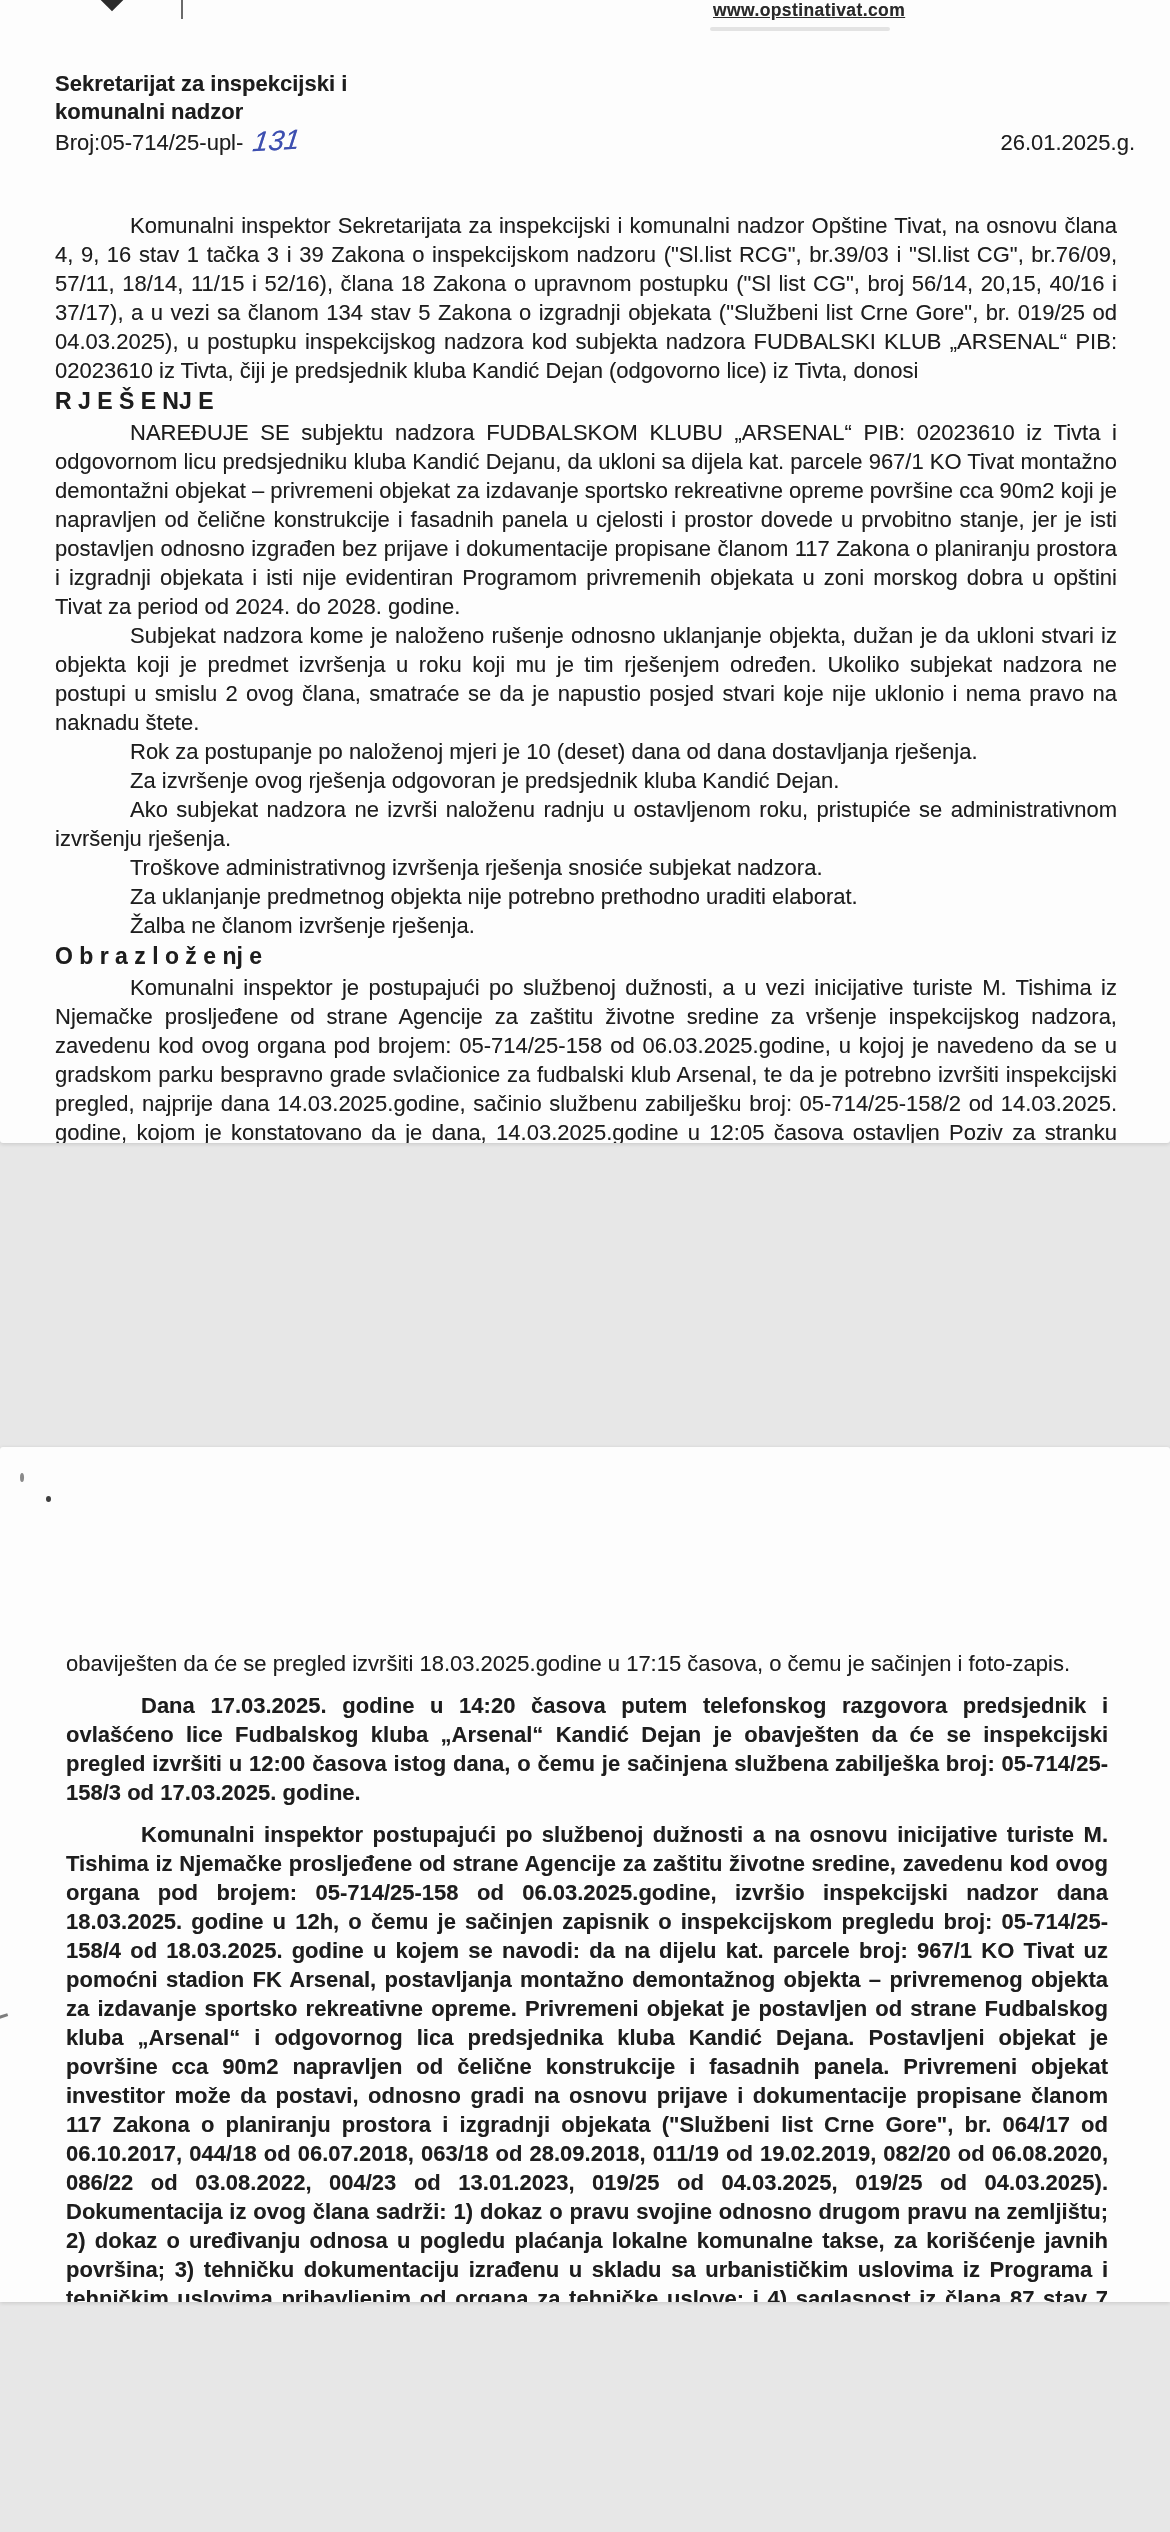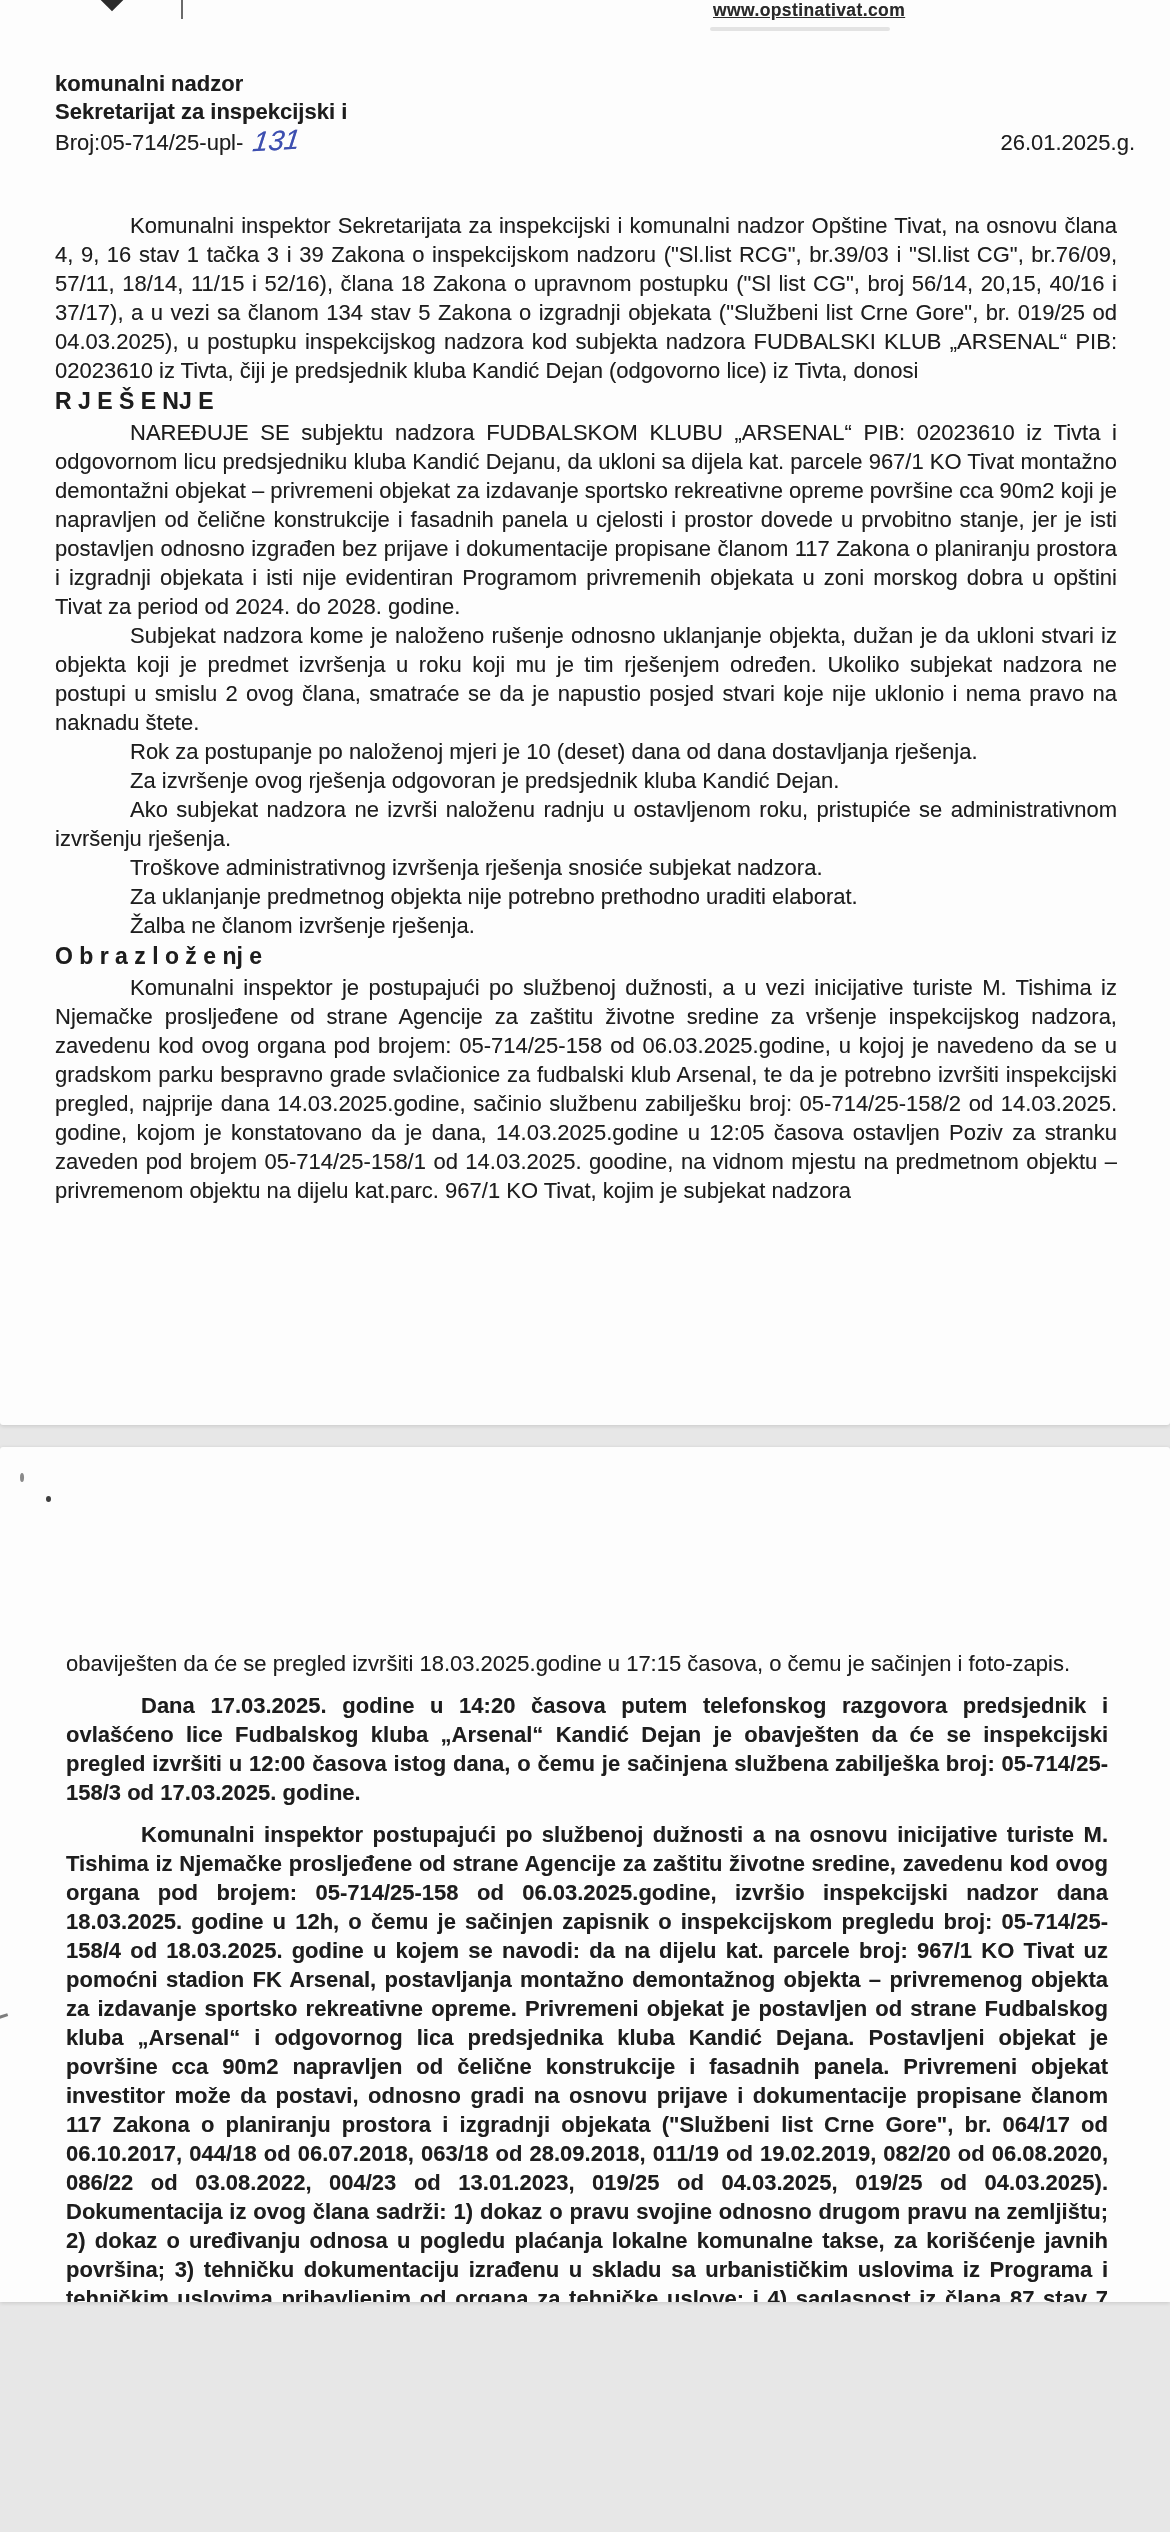--- a/index.html
+++ b/index.html
@@ -11,21 +11,21 @@
     font-family: "Liberation Sans", sans-serif;
     color: #1d1d1d;
   }
   .page {
     position: absolute;
     left: 0; width: 1170px;
     background: #fdfdfd;
     box-shadow: 0 1px 4px rgba(0,0,0,0.14);
     overflow: hidden;
   }
-  .page-1 { top: 0; height: 1425px; border-radius: 0 0 3px 3px; }
+  .page-1 { top: 0; height: 1143px; border-radius: 0 0 3px 3px; }
   .page-2 { top: 1447px; height: 855px; border-radius: 3px 3px 0 0; }
 
   
   .lh-diamond {
     position: absolute; left: 104px; top: -8px;
     width: 16px; height: 16px; background: #2b2b2b;
     transform: rotate(45deg);
   }
   .lh-vline {
     position: absolute; left: 181px; top: 0;
@@ -115,22 +115,22 @@
 <div class="page page-1">
   <div class="lh-diamond"></div>
   <div class="lh-vline"></div>
   <div class="website">www.opstinativat.com</div>
   <div class="website-shadow"></div>
 
   <div class="pen-curve-1"></div>
   <div class="pen-curve-2"></div>
 
   <div class="dept">
+    <div>Sekretarijat za inspekcijski i</div>
     <div>komunalni nadzor</div>
-    <div>Sekretarijat za inspekcijski i</div>
   </div>
 
   <div class="case-row">
     <div>
       <span>Broj:05-714/25-upl-</span><span class="handwritten">131</span>
     </div>
     <div>26.01.2025.g.</div>
   </div>
 
   <div class="body-text body-1">

